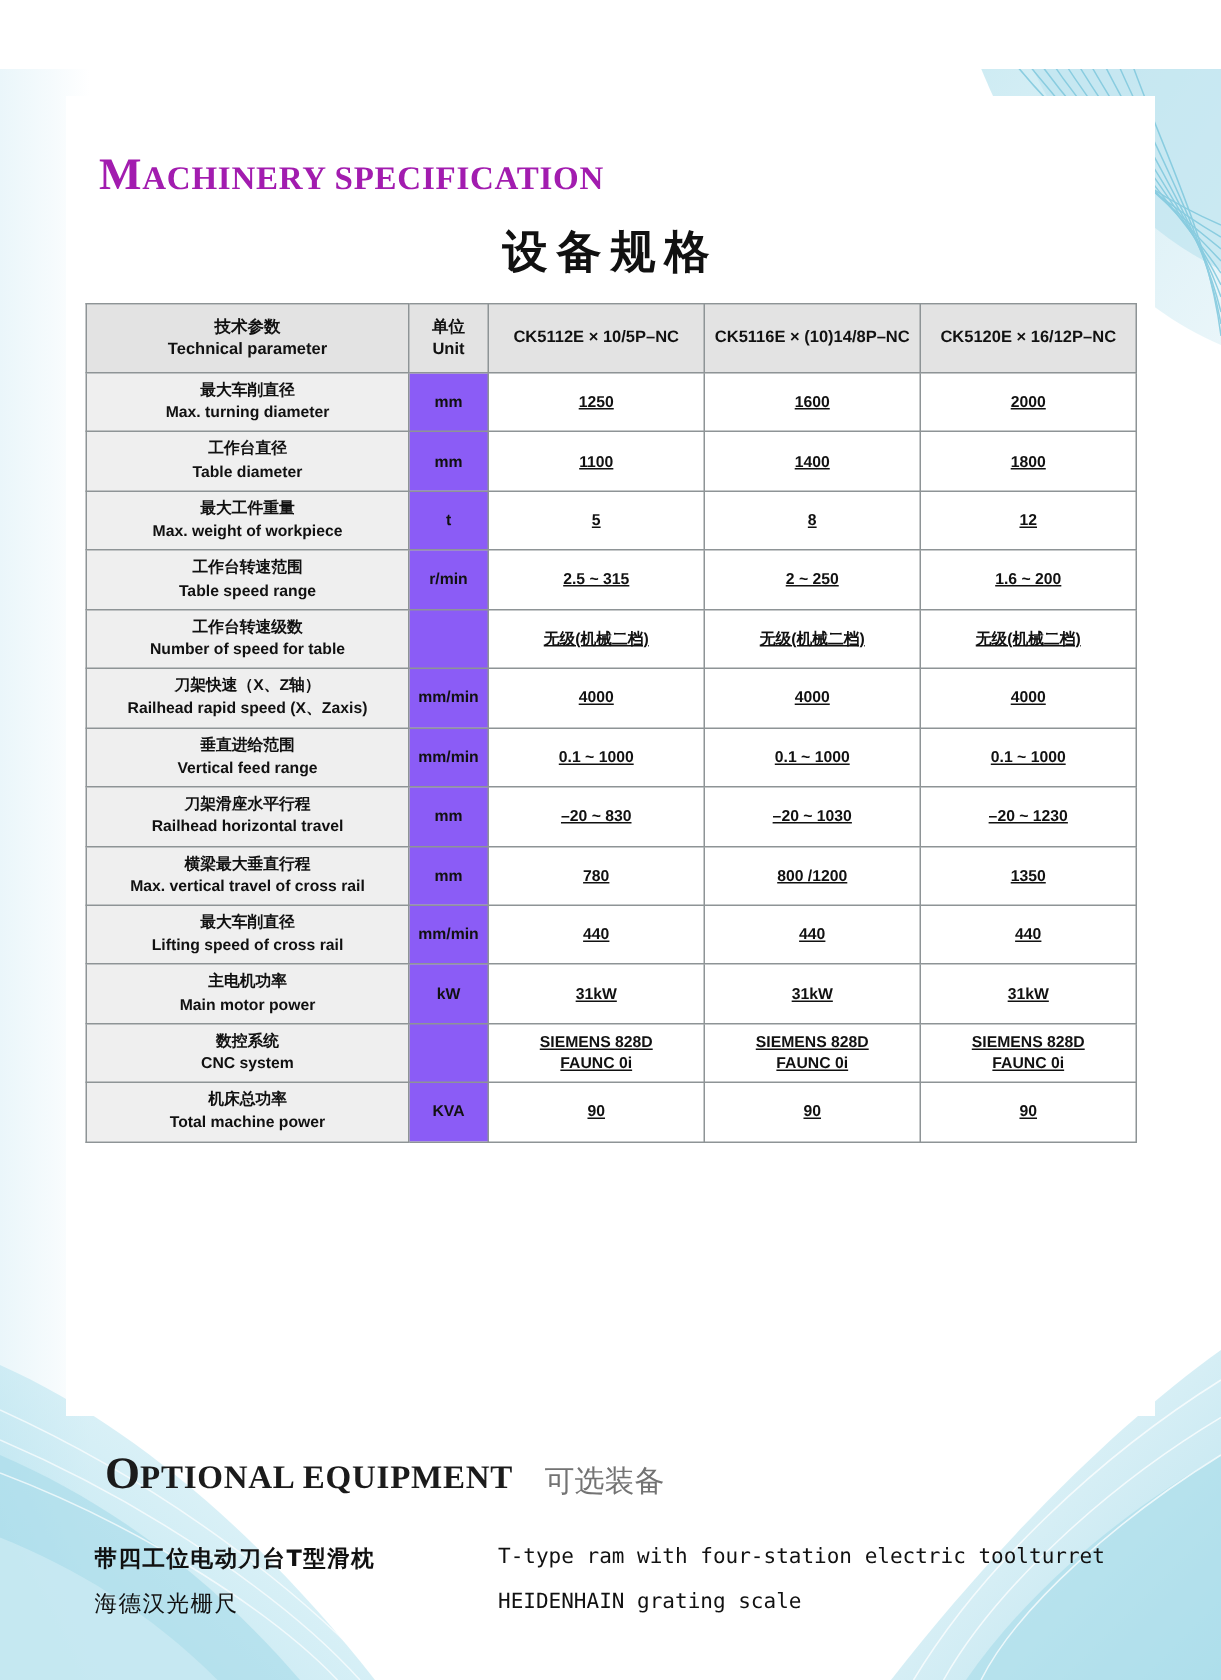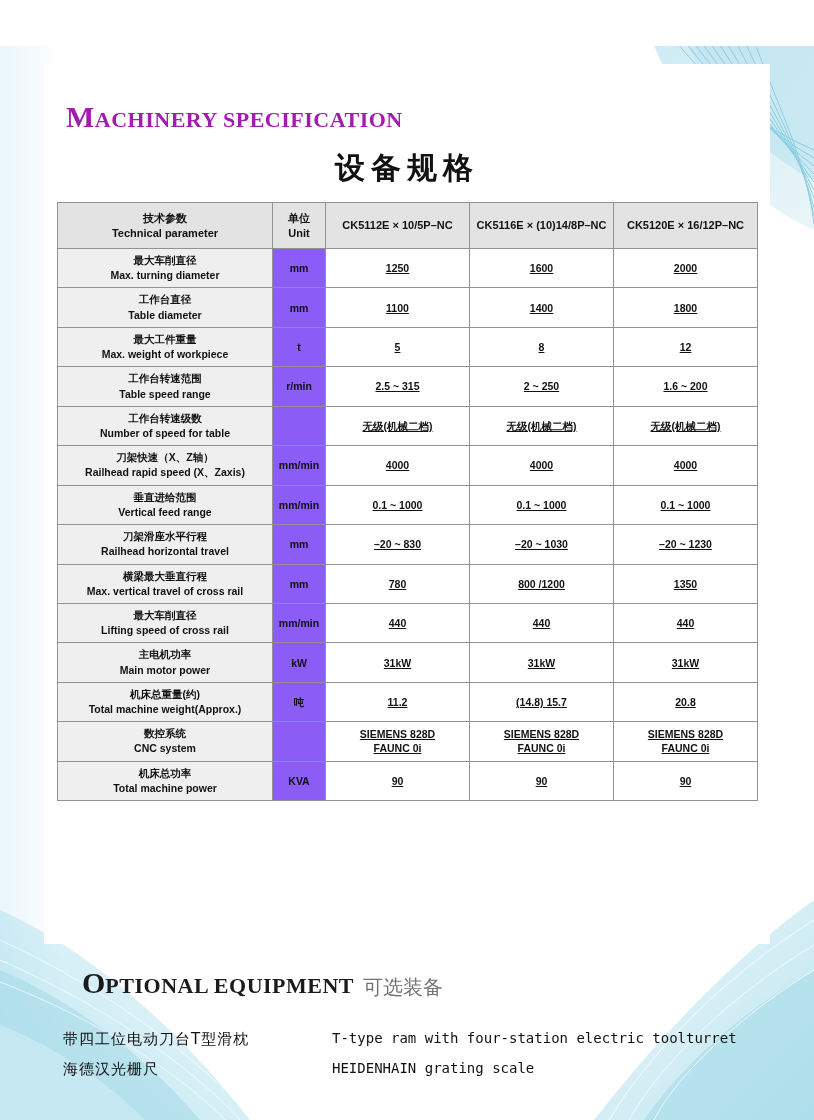--- a/index.html
+++ b/index.html
@@ -135,21 +135,20 @@
   .en { display: block; }
 
   
   .opt-heading {
     position: absolute;
     left: 70px; top: 966px;
     font-family: "Liberation Serif", serif;
     font-weight: bold;
     color: #1b1b1b;
     white-space: nowrap;
-    margin-left: 12px;
   }
   .opt-heading .cap { font-size: 30px; }
   .opt-heading .rest { font-size: 22px; letter-spacing: 0.5px; }
 
   .opt-heading-cn {
     position: absolute;
     left: 363px; top: 974px;
     font-family: "DejaVu Sans", sans-serif;
     font-size: 20px;
     color: #737373;
@@ -162,21 +161,21 @@
   }
   .opt-cn {
     font-family: "DejaVu Sans", sans-serif;
     letter-spacing: 1px;
   }
   .opt-en {
     font-family: "DejaVu Sans Mono", monospace;
     font-size: 14px;
     letter-spacing: 0px;
   }
-  .opt-r1-cn { left: 63px; top: 1030px; }
+  .opt-r1-cn { left: 63px; top: 1030px; font-weight: bold; }
   .opt-r1-en { left: 332px; top: 1030px; }
   .opt-r2-cn { left: 63px; top: 1060px; }
   .opt-r2-en { left: 332px; top: 1060px; }
 
 </style>
 </head>
 <body>
 
 <div class="bg-base"></div>
 
@@ -382,30 +381,20 @@
         <span class="cn">主电机功率</span>
         <span class="en">Main motor power</span>
       </td>
       <td class="unit">kW</td>
       <td class="val">31kW</td>
       <td class="val">31kW</td>
       <td class="val">31kW</td>
     </tr>
     <tr>
       <td class="param">
-        <span class="cn">机床总重量(约)</span>
-        <span class="en">Total machine weight(Approx.)</span>
-      </td>
-      <td class="unit">吨</td>
-      <td class="val">11.2</td>
-      <td class="val">(14.8)  15.7</td>
-      <td class="val">20.8</td>
-    </tr>
-    <tr>
-      <td class="param">
         <span class="cn">数控系统</span>
         <span class="en">CNC system</span>
       </td>
       <td class="unit"></td>
       <td class="val" style="white-space:pre-line">SIEMENS  828D
 FAUNC 0i</td>
       <td class="val" style="white-space:pre-line">SIEMENS  828D
 FAUNC 0i</td>
       <td class="val" style="white-space:pre-line">SIEMENS  828D
 FAUNC 0i</td>

